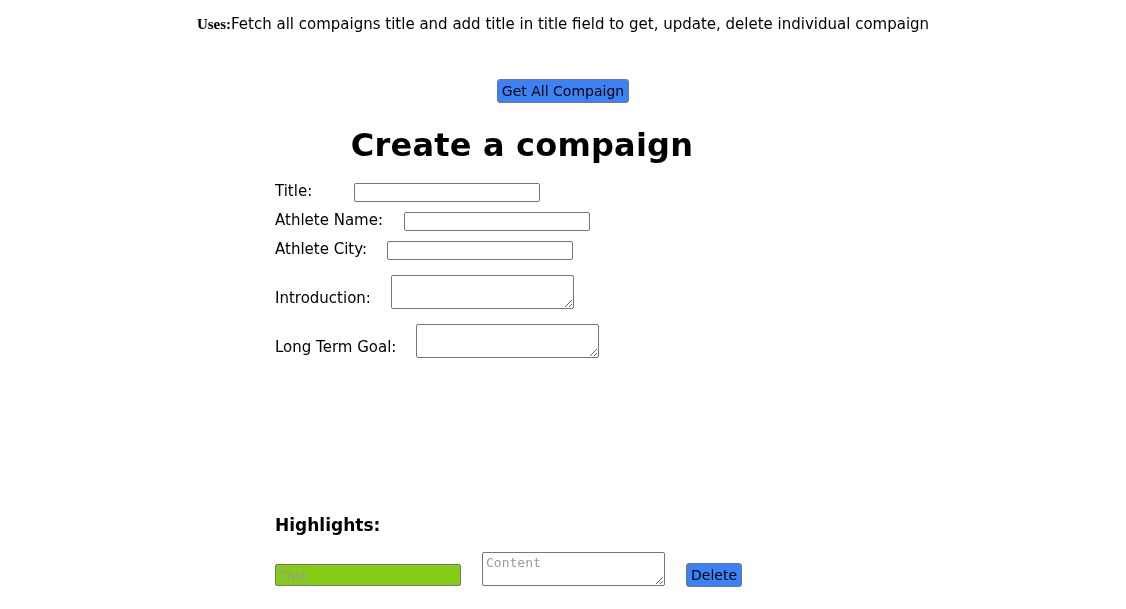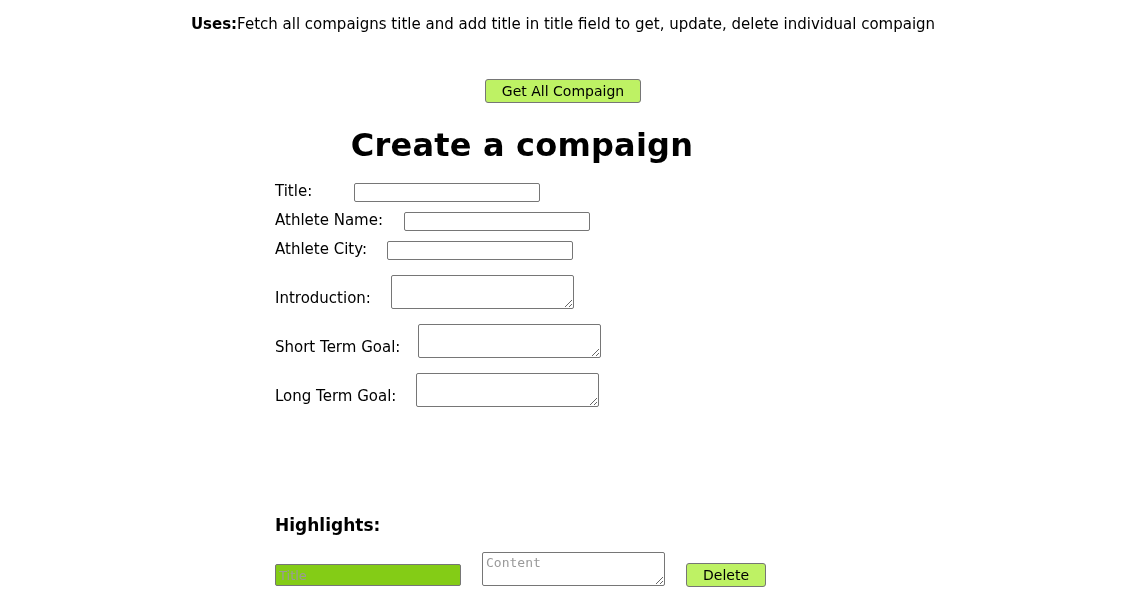--- a/index.html
+++ b/index.html
@@ -23,42 +23,43 @@
     left: 0;
     top: 14px;
     width: 1126px;
     text-align: center;
     font-size: 15px;
     line-height: 20px;
     white-space: nowrap;
   }
   .uses-label {
     font-weight: bold;
+    font-family: Liberation Serif, serif;
   }
   .uses-text {
     font-weight: normal;
   }
 
   
   .topbar {
     position: absolute;
     left: 0;
     top: 79px;
     width: 1126px;
     text-align: center;
   }
   .btn {
     font-family: "DejaVu Sans", "Liberation Sans", sans-serif;
     font-size: 14px;
     line-height: normal;
     color: #000;
-    background: #bef264;
+    background: #3b82f6;
     border: 1px solid #767676;
     border-radius: 3px;
-    padding: 3px 16px;
+    padding: 3px 4px;
     cursor: pointer;
   }
 
   
   .page-title {
     position: absolute;
     left: 0;
     top: 126px;
     width: 1044px;
     text-align: center;
@@ -225,24 +226,20 @@
     <span class="field-label">Athlete City:</span>
     <input class="field-input w-city" type="text" placeholder="" style="">
   </div>
 
 
   <div class="field-row tall">
     <span class="field-label">Introduction:</span>
     <textarea class="ta ta-intro" placeholder="" style=""></textarea>
   </div>
 
-  <div class="field-row tall">
-    <span class="field-label">Short Term Goal:</span>
-    <textarea class="ta ta-short" placeholder="" style=""></textarea>
-  </div>
 
   <div class="field-row tall">
     <span class="field-label">Long Term Goal:</span>
     <textarea class="ta ta-long" placeholder="" style=""></textarea>
   </div>
 
 </div>
 
 <h2 class="highlights-title">Highlights:</h2>
 

